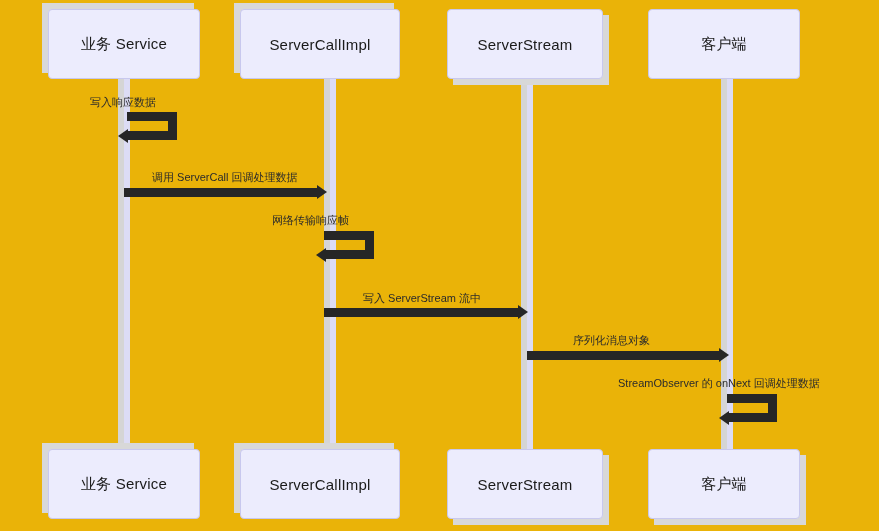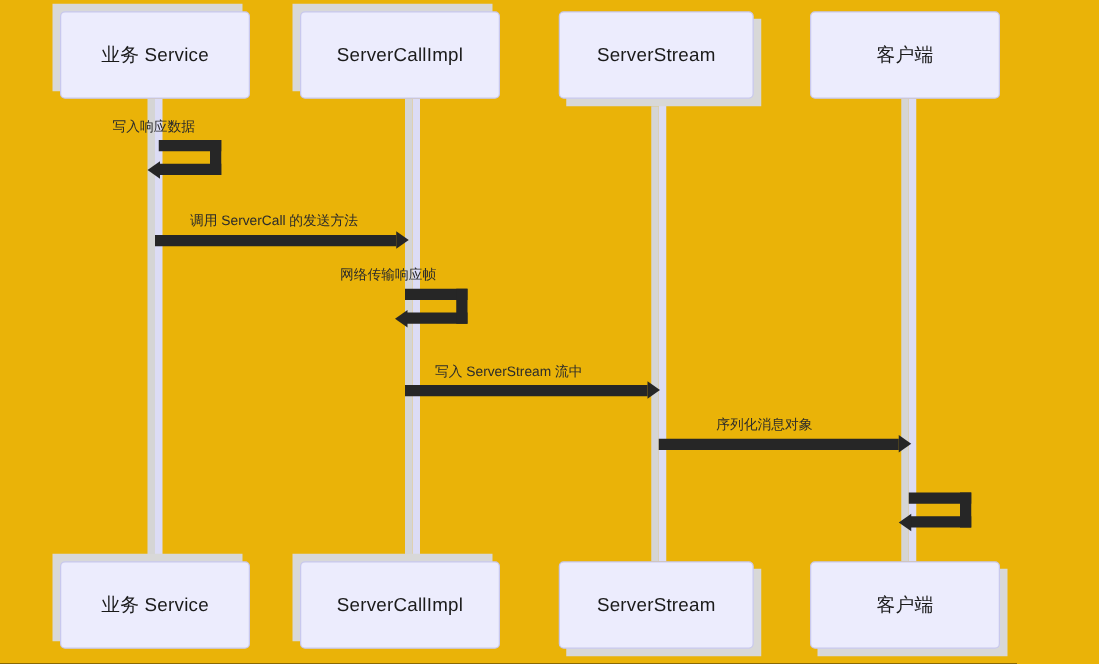--- a/index.html
+++ b/index.html
@@ -126,36 +126,37 @@
   <div class="lifeline-shadow" style="left:521px; top:85px; height:364px;"></div>
   <div class="lifeline" style="left:527px; top:79px; height:370px;"></div>
 
   <div class="lifeline-shadow" style="left:721px; top:79px; height:370px;"></div>
   <div class="lifeline" style="left:727px; top:79px; height:370px;"></div>
 
   <div class="msg-label" style="left:90px; top:96px;">写入响应数据</div>
   <div class="self-loop" style="left:127px; top:112px; width:50px; height:28px;"></div>
   <div class="msg-arrow left" style="left:118px; top:129px;"></div>
 
-  <div class="msg-label" style="left:152px; top:171px;">调用 ServerCall 的发送方法</div>
+  <div class="msg-label" style="left:152px; top:171px;">调用 ServerCall 回调处理数据</div>
   <div class="msg-line" style="left:124px; top:188px; width:193px;"></div>
   <div class="msg-arrow right" style="left:317px; top:185px;"></div>
 
   <div class="msg-label" style="left:272px; top:214px;">网络传输响应帧</div>
   <div class="self-loop" style="left:324px; top:231px; width:50px; height:28px;"></div>
   <div class="msg-arrow left" style="left:316px; top:248px;"></div>
 
-  <div class="msg-label" style="left:348px; top:292px;">写入 ServerStream 流中</div>
+  <div class="msg-label" style="left:363px; top:292px;">写入 ServerStream 流中</div>
   <div class="msg-line" style="left:324px; top:308px; width:194px;"></div>
   <div class="msg-arrow right" style="left:518px; top:305px;"></div>
 
   <div class="msg-label" style="left:573px; top:334px;">序列化消息对象</div>
   <div class="msg-line" style="left:527px; top:351px; width:192px;"></div>
   <div class="msg-arrow right" style="left:719px; top:348px;"></div>
 
+  <div class="msg-label" style="left:618px; top:377px;">StreamObserver 的 onNext 回调处理数据</div>
   <div class="self-loop" style="left:727px; top:394px; width:50px; height:28px;"></div>
   <div class="msg-arrow left" style="left:719px; top:411px;"></div>
 
   <div class="participant-shadow" style="left:42px; top:443px; width:152px; height:70px;"></div>
   <div class="participant" style="left:48px; top:449px; width:152px; height:70px;">
     <span>业务 Service</span>
   </div>
 
   <div class="participant-shadow" style="left:234px; top:443px; width:160px; height:70px;"></div>
   <div class="participant" style="left:240px; top:449px; width:160px; height:70px;">

